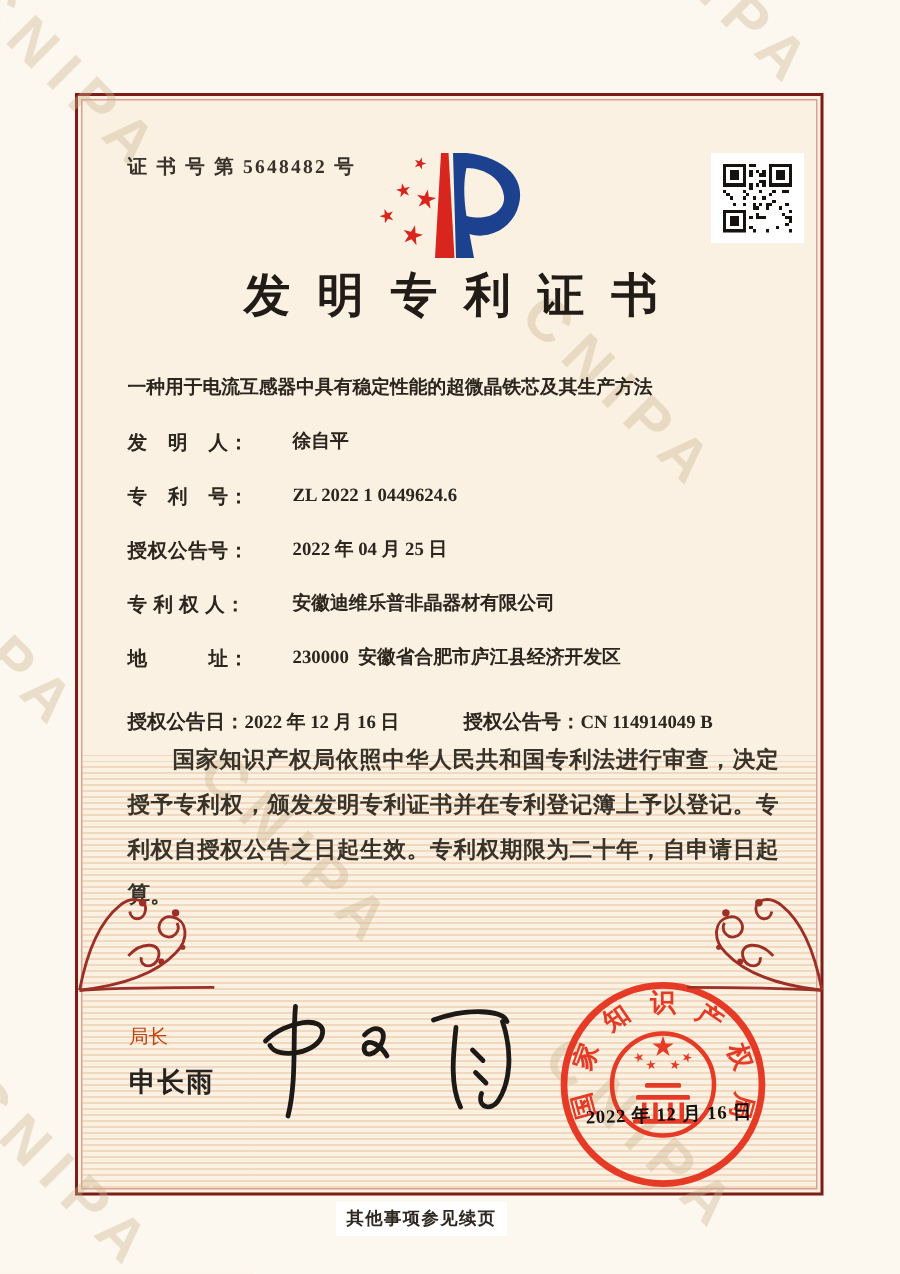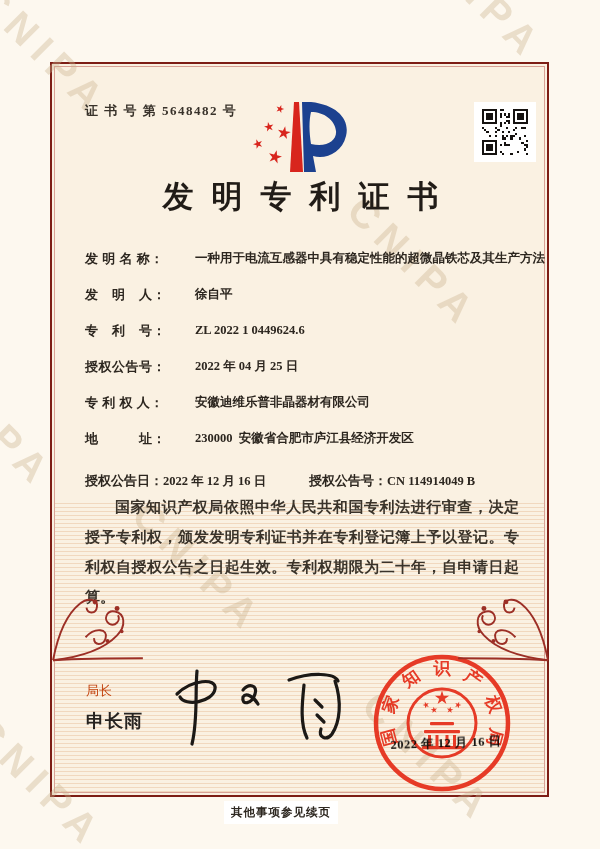--- a/index.html
+++ b/index.html
@@ -265,21 +265,20 @@
         <rect x="9" y="20" width="1" height="1" fill="#151210"></rect>
         <rect x="13" y="20" width="1" height="1" fill="#151210"></rect>
         <rect x="20" y="20" width="1" height="1" fill="#151210"></rect>
       </svg>
   </div>
 
   <div class="title">发明专利证书</div>
 
   <div class="fields">
     <div class="frow">
-      <span class="fl">发 明 名 称：</span>
       <span class="fv">一种用于电流互感器中具有稳定性能的超微晶铁芯及其生产方法</span>
     </div>
     <div class="frow">
       <span class="fl">发　明　人：</span>
       <span class="fv">徐自平</span>
     </div>
     <div class="frow">
       <span class="fl">专　利　号：</span>
       <span class="fv">ZL 2022 1 0449624.6</span>
     </div>

